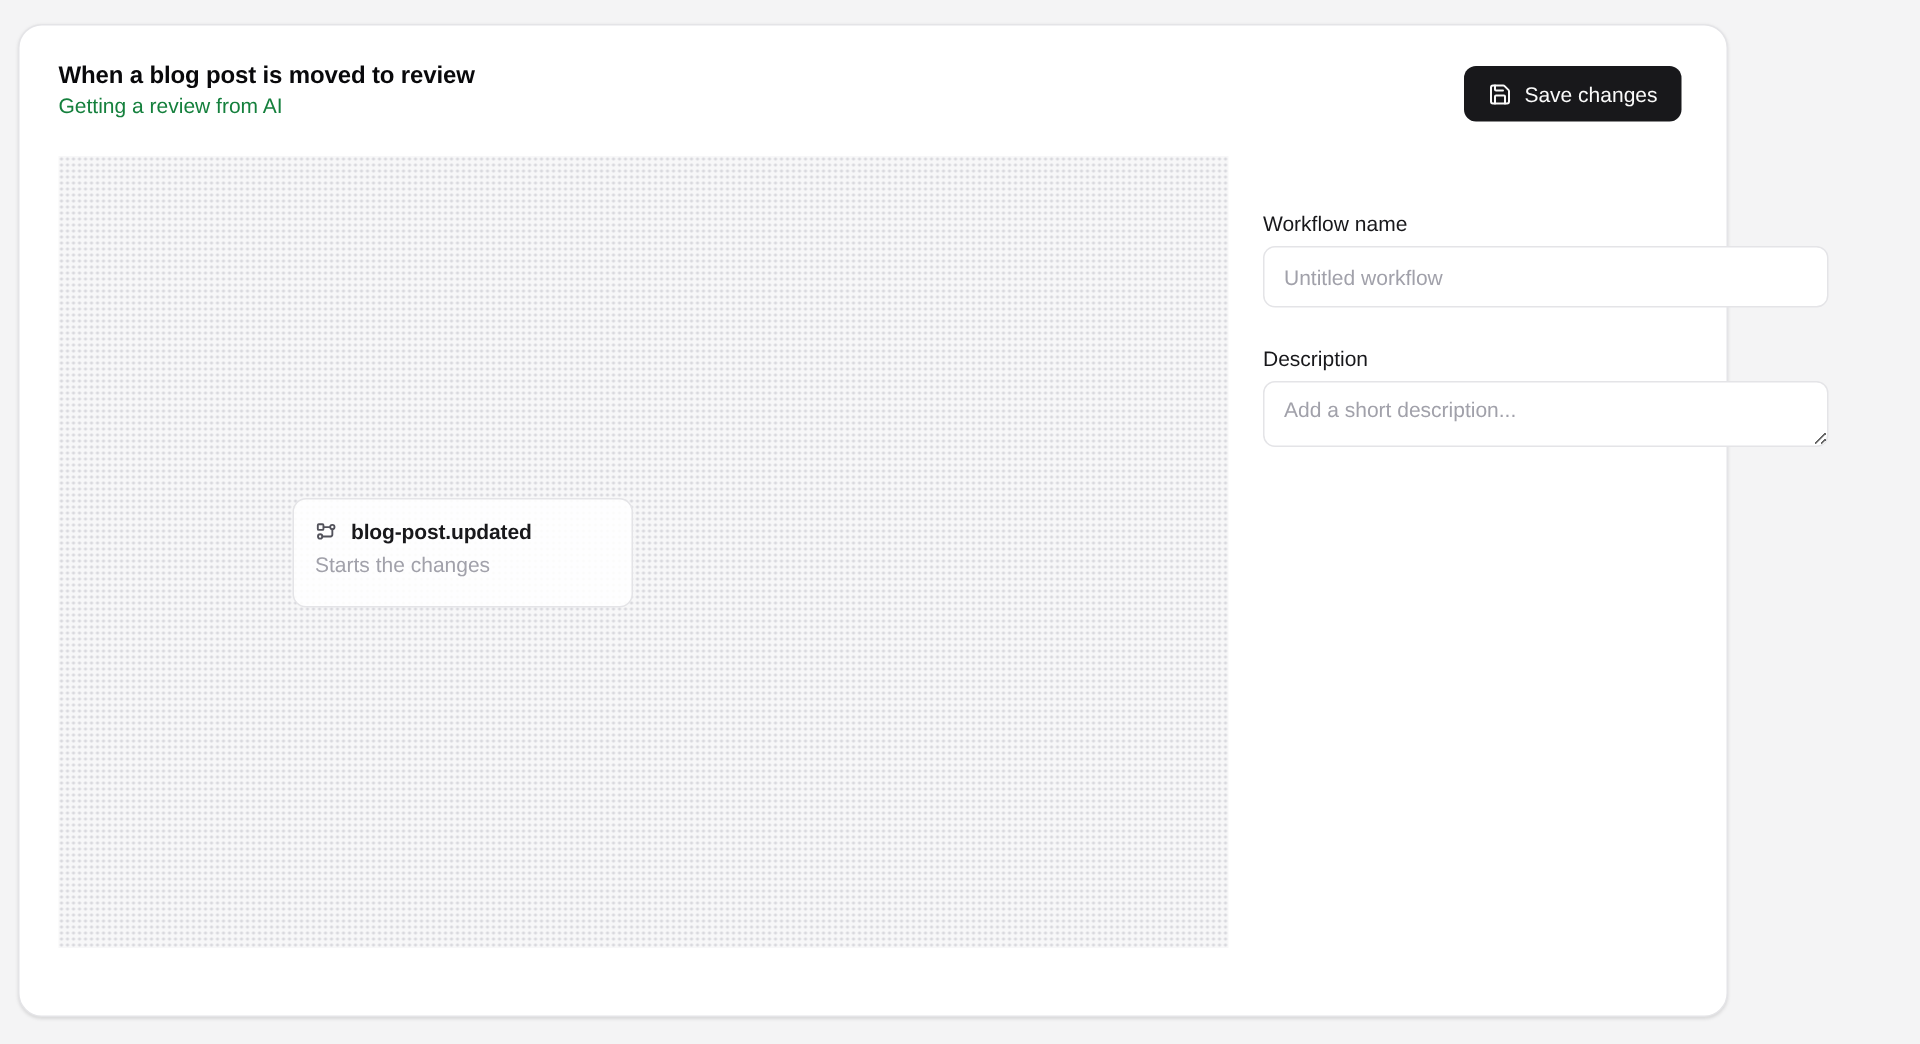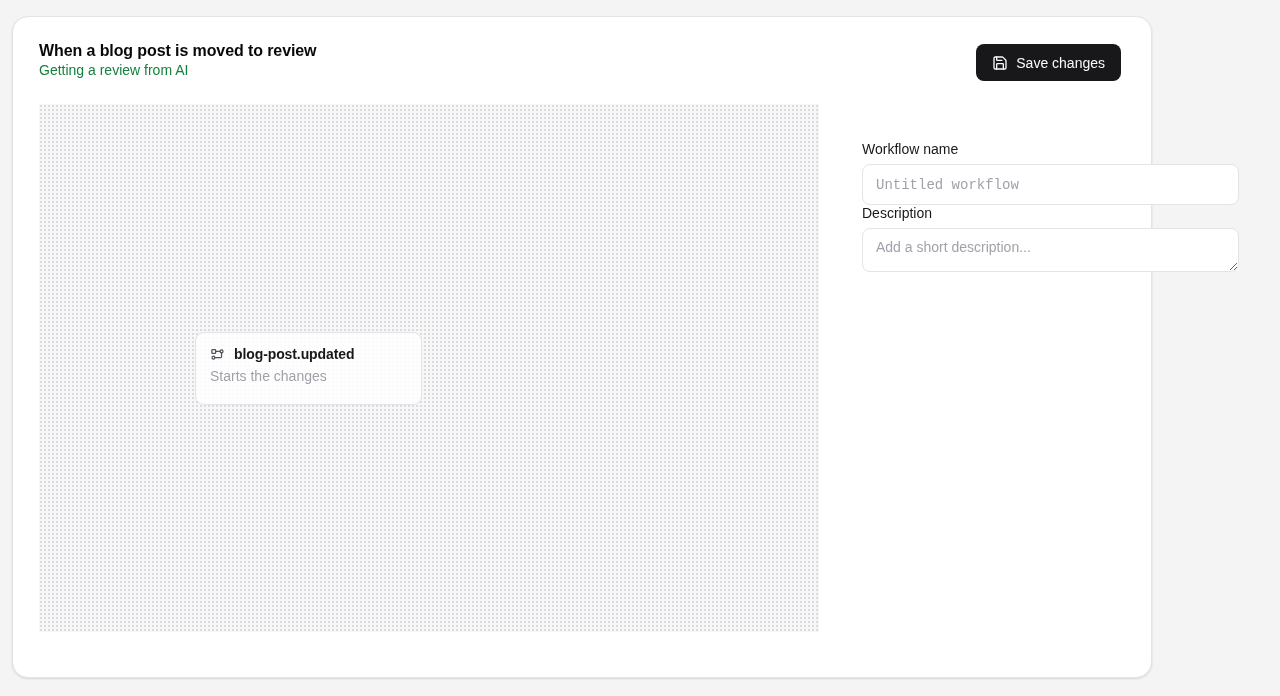--- a/index.html
+++ b/index.html
@@ -64,34 +64,34 @@
     font-size: 14px; font-weight: 700; color: #18181b;
     letter-spacing: -0.1px;
   }
   .trigger-node .node-subtitle {
     margin-top: 6px;
     font-size: 14px; color: #a1a1aa;
   }
   .node-icon { color: #52525b; display: flex; align-items: center; }
   
   .settings-panel {
-    position: absolute; left: 849px; top: 124px; width: 377px;
+    position: absolute; left: 829px; top: 124px; width: 377px;
   }
   .field-label {
     display: block;
     font-size: 14px; font-weight: 500; color: #18181b;
     margin-bottom: 7px;
   }
-  .field-label.second { }
+  .field-label.second { margin-top: 26px; }
   .text-input {
     width: 100%; height: 41px;
     border: 1px solid #e4e4e7;
     border-radius: 8px;
     padding: 0 13px;
-    font-family: Liberation Mono, monospace;
+    font-family: Liberation Sans, sans-serif;
     font-size: 14px; color: #18181b;
     background: #ffffff;
     outline: none;
   }
   .text-area {
     width: 100%; height: 44px;
     border: 1px solid #e4e4e7;
     border-radius: 8px;
     padding: 10px 13px;
     font-family: "Liberation Sans", sans-serif;

